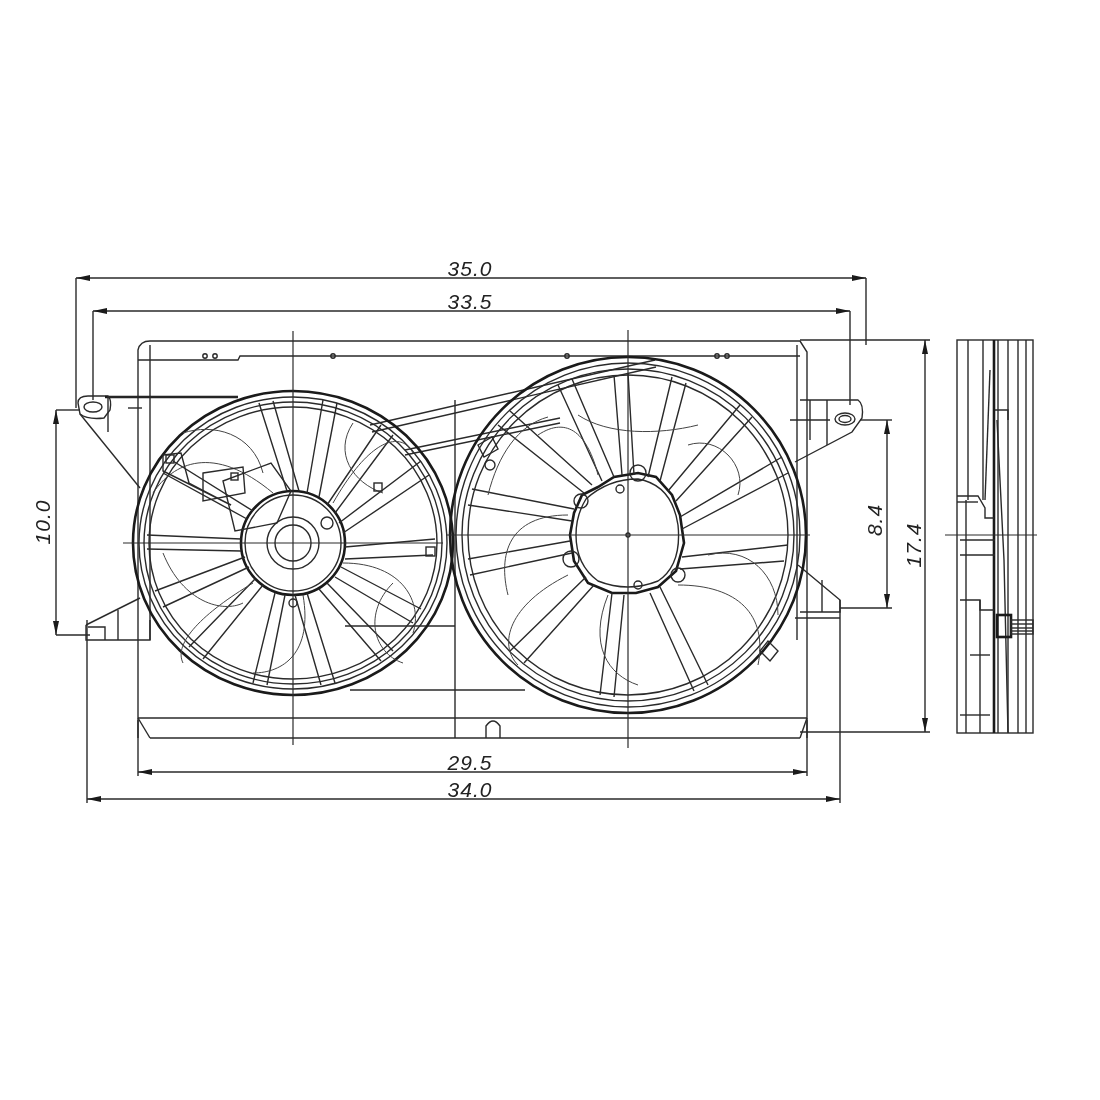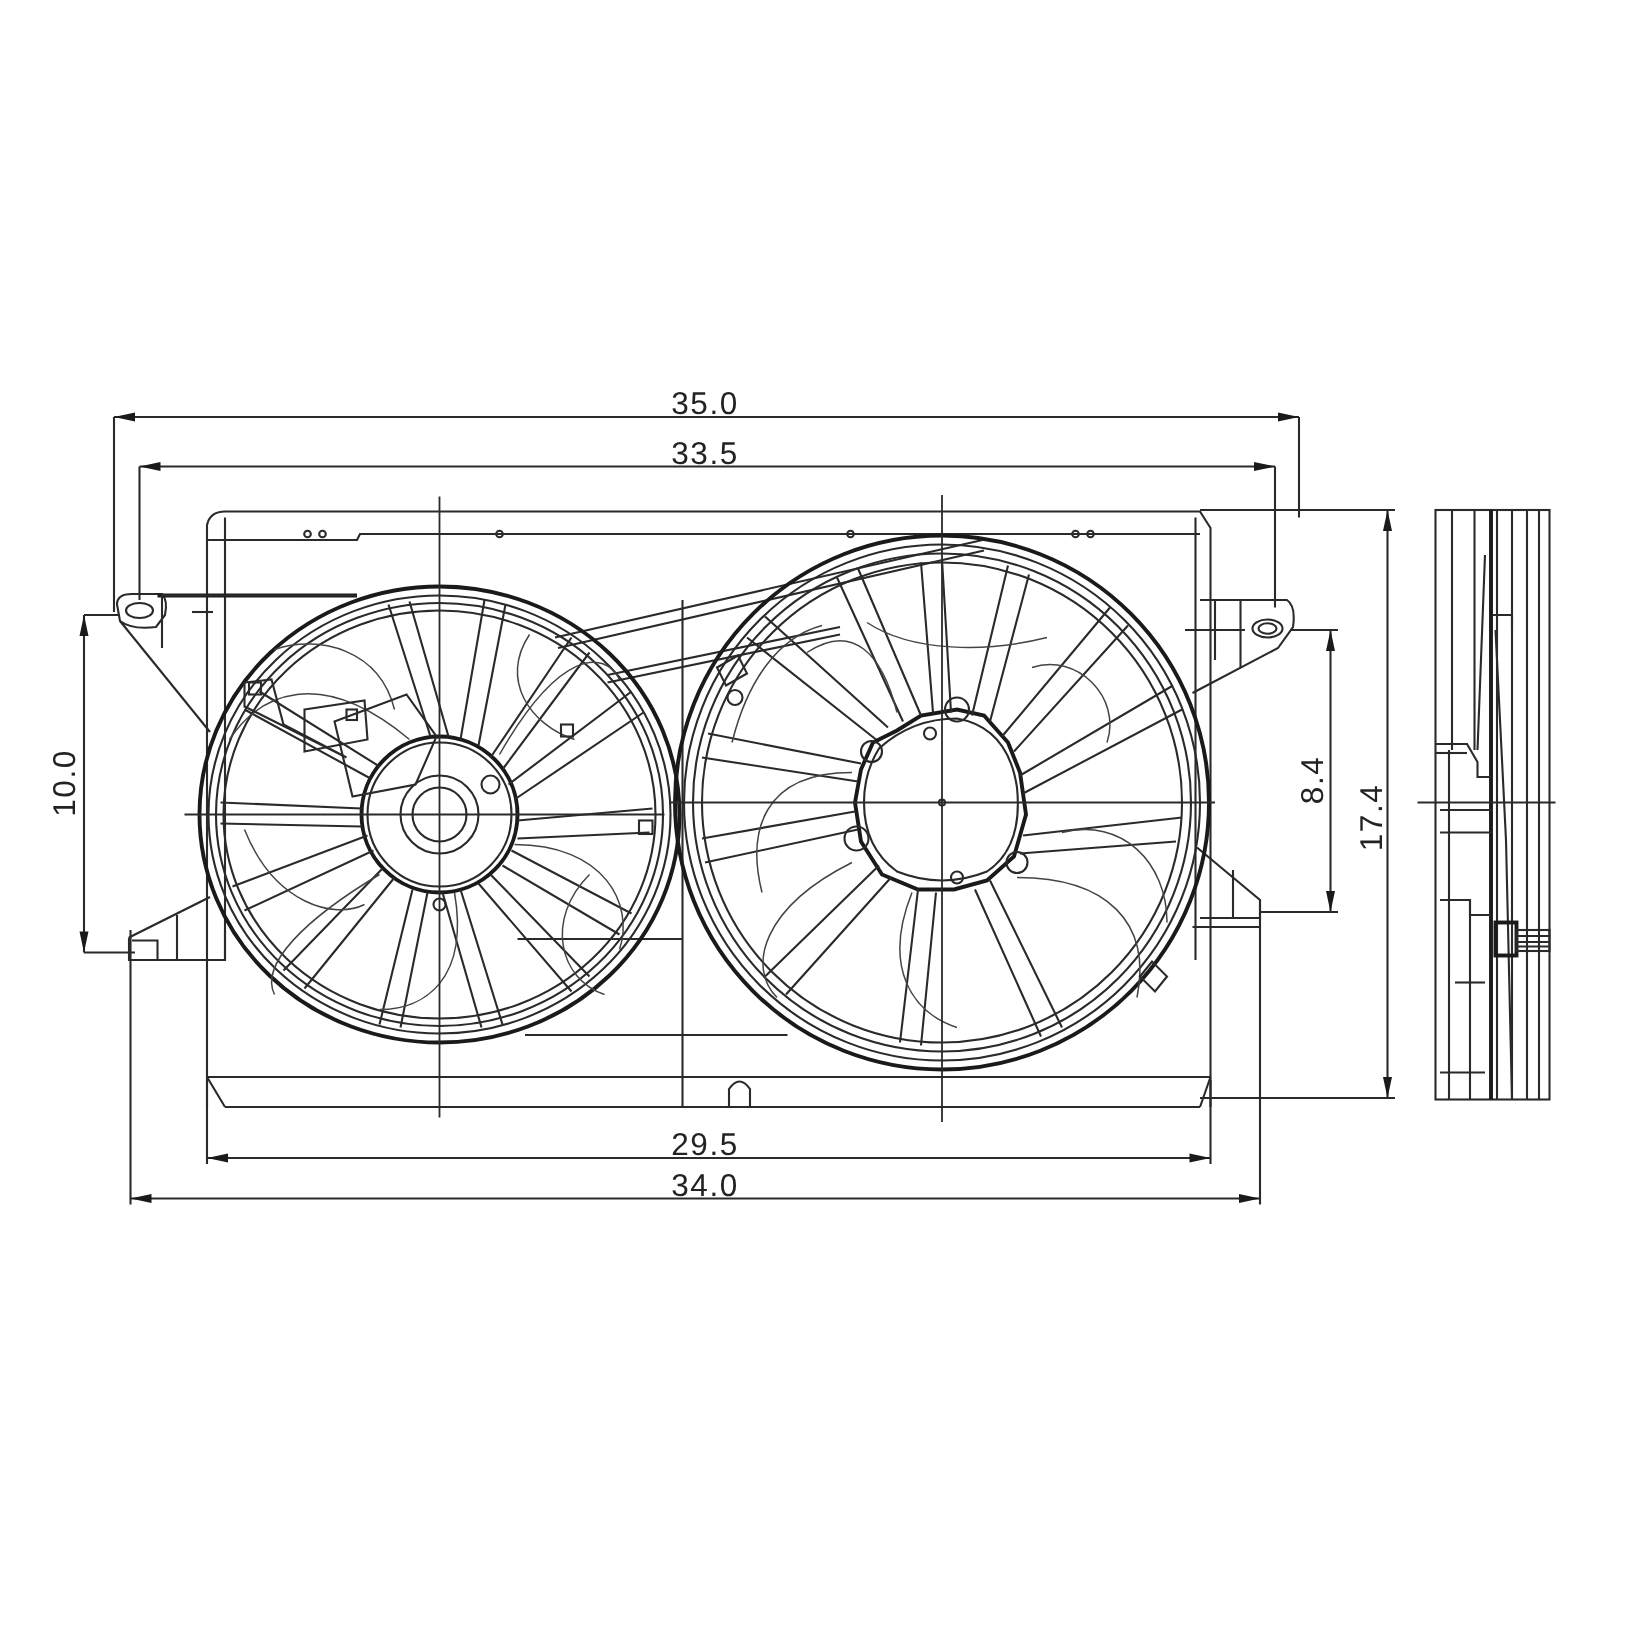--- a/index.html
+++ b/index.html
@@ -1,17 +1,17 @@
 <!DOCTYPE html>
 <html><head>
   <meta charset="utf-8">
   <style>
     html, body { margin: 0; padding: 0; background: #ffffff; }
     body { width: 1100px; height: 1100px; position: relative; overflow: hidden; }
-    .sheet { position: absolute; left: 0; top: 0; width: 1036px; height: 1100px; background: #ffffff; }
+    .sheet { position: absolute; left: 0; top: 0; width: 1036px; height: 1100px; background: #ffffff; font-style: italic; }
     .band-top { position: absolute; left: 0; top: 0; width: 1100px; height: 88px; background: #ffffff; }
     .band-bottom { position: absolute; left: 0; top: 1012px; width: 1100px; height: 88px; background: #ffffff; }
     svg { position: absolute; left: 0; top: 0; }
     .dim-label { font-family: "Liberation Sans", sans-serif; font-size: 21px; fill: #222222; letter-spacing: 1px; }
     .ln { stroke: #2a2a2a; fill: none; stroke-width: 1.4; }
     .ln-thick { stroke: #1a1a1a; fill: none; stroke-width: 2.6; }
     .ln-center { stroke: #2a2a2a; fill: none; stroke-width: 1.2; }
     .ln-blade { stroke: #444444; fill: none; stroke-width: 1; }
     .arrow { fill: #1a1a1a; }
   </style>

